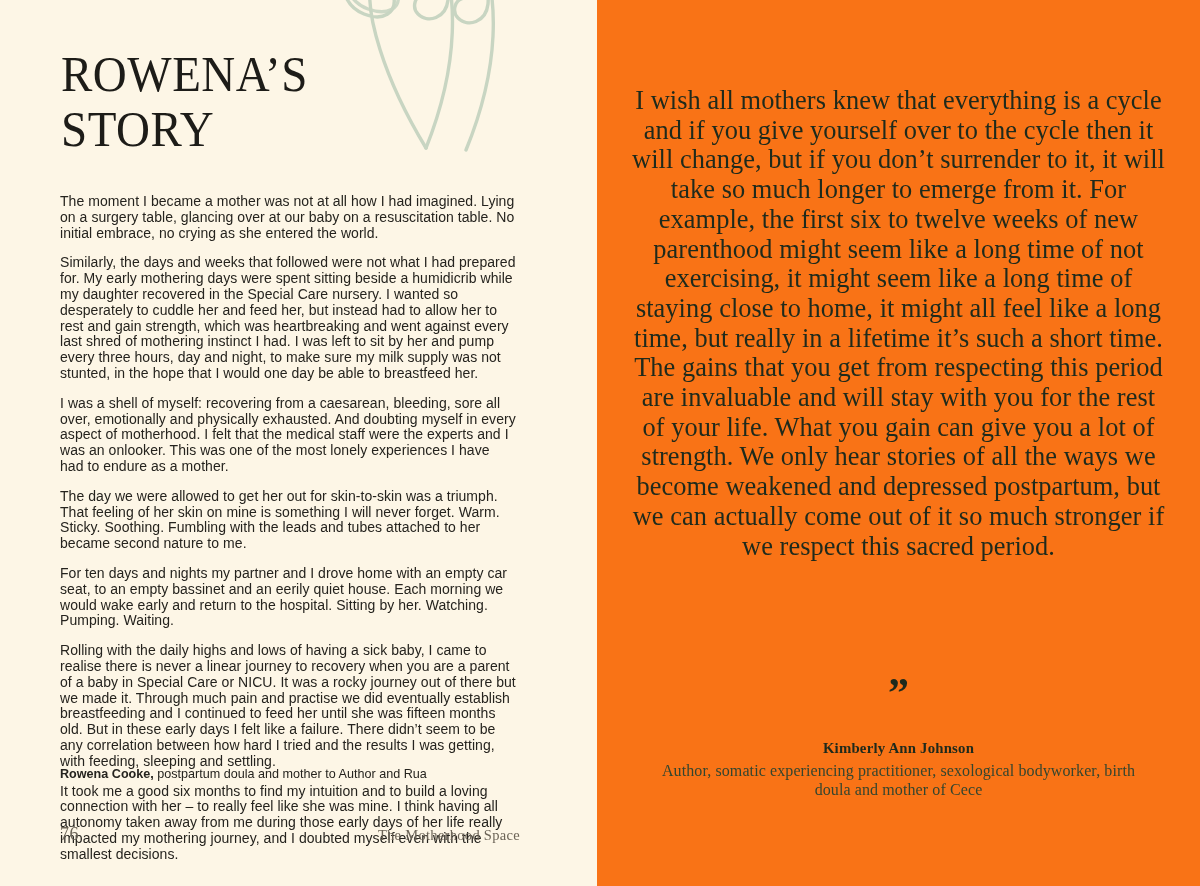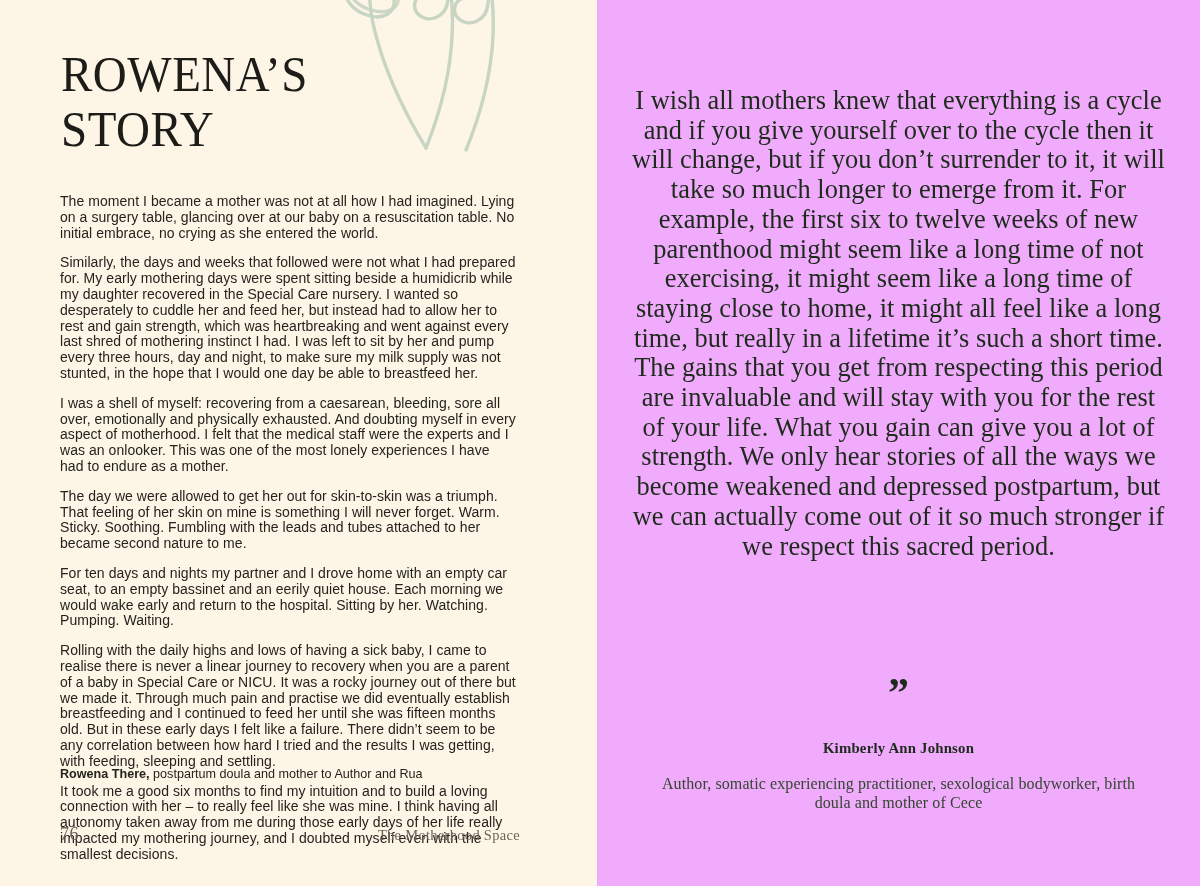--- a/index.html
+++ b/index.html
@@ -98,21 +98,21 @@
     color: #6c6457;
   }
   .folio { font-size: 18px; letter-spacing: 0.5px; }
   .running-head { font-size: 14.5px; letter-spacing: 0.3px; }
 
   
   .page-right {
     position: relative;
     width: 603px;
     height: 886px;
-    background: #f0abfc;
+    background: #f97316;
     overflow: hidden;
     flex: none;
   }
 
   .pull-quote {
     position: absolute;
     left: 32px;
     top: 86px;
     width: 539px;
     text-align: center;
@@ -144,21 +144,21 @@
     width: 499px;
     text-align: center;
     font-family: "Liberation Serif", serif;
     color: #1e2a1c;
   }
   .attribution .attr-name {
     display: block;
     font-size: 14.8px;
     font-weight: bold;
     letter-spacing: 0.2px;
-    margin-bottom: 17px;
+    margin-bottom: 4px;
   }
   .attribution .attr-role {
     display: block;
     font-size: 16px;
     line-height: 19px;
     color: #33452f;
     letter-spacing: 0.1px;
   }
 </style>
 </head>
@@ -188,21 +188,21 @@
       <p>The moment I became a mother was not at all how I had imagined. Lying on a surgery table, glancing over at our baby on a resuscitation table. No initial embrace, no crying as she entered the world.</p>
       <p>Similarly, the days and weeks that followed were not what I had prepared for. My early mothering days were spent sitting beside a humidicrib while my daughter recovered in the Special Care nursery. I wanted so desperately to cuddle her and feed her, but instead had to allow her to rest and gain strength, which was heartbreaking and went against every last shred of mothering instinct I had. I was left to sit by her and pump every three hours, day and night, to make sure my milk supply was not stunted, in the hope that I would one day be able to breastfeed her.</p>
       <p>I was a shell of myself: recovering from a caesarean, bleeding, sore all over, emotionally and physically exhausted. And doubting myself in every aspect of motherhood. I felt that the medical staff were the experts and I was an onlooker. This was one of the most lonely experiences I have had to endure as a mother.</p>
       <p>The day we were allowed to get her out for skin-to-skin was a triumph. That feeling of her skin on mine is something I will never forget. Warm. Sticky. Soothing. Fumbling with the leads and tubes attached to her became second nature to me.</p>
       <p>For ten days and nights my partner and I drove home with an empty car seat, to an empty bassinet and an eerily quiet house. Each morning we would wake early and return to the hospital. Sitting by her. Watching. Pumping. Waiting.</p>
       <p>Rolling with the daily highs and lows of having a sick baby, I came to realise there is never a linear journey to recovery when you are a parent of a baby in Special Care or NICU. It was a rocky journey out of there but we made it. Through much pain and practise we did eventually establish breastfeeding and I continued to feed her until she was fifteen months old. But in these early days I felt like a failure. There didn’t seem to be any correlation between how hard I tried and the results I was getting, with feeding, sleeping and settling.</p>
       <p>It took me a good six months to find my intuition and to build a loving connection with her – to really feel like she was mine. I think having all autonomy taken away from me during those early days of her life really impacted my mothering journey, and I doubted myself even with the smallest decisions.</p>
     </div>
 
     <div class="byline">
-      <span class="name">Rowena There,</span><span class="role"> postpartum doula and mother to Author and Rua</span>
+      <span class="name">Rowena Cooke,</span><span class="role"> postpartum doula and mother to Author and Rua</span>
     </div>
 
     <div class="footer-left">
       <span class="folio">76</span>
       <span class="running-head">The Motherhood Space</span>
     </div>
 
   </div>
 
   <div class="page-right">

